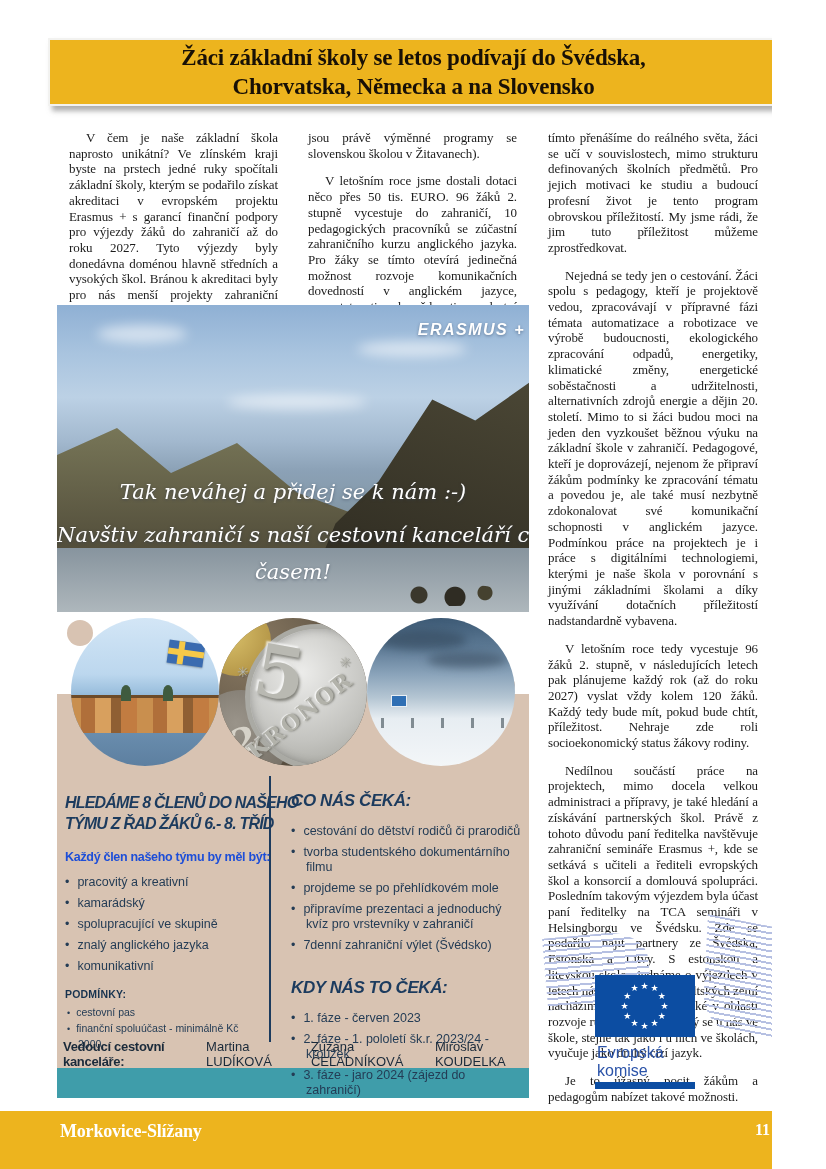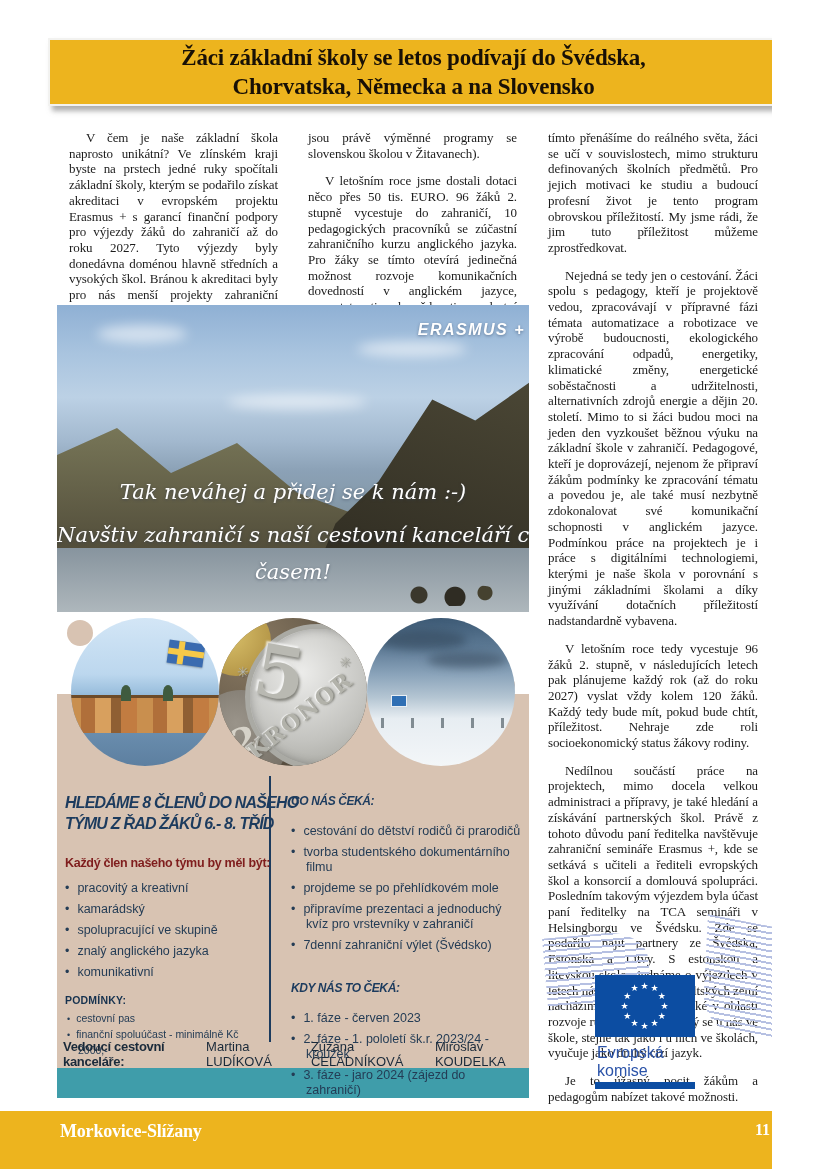--- a/index.html
+++ b/index.html
@@ -99,23 +99,23 @@
   .w-trees{position:absolute;left:0;right:0;bottom:26%;height:10px;
      background:repeating-linear-gradient(90deg,transparent 0 14px,#3c4a52 14px 17px,transparent 17px 30px);opacity:.6;}
   .w-sign{position:absolute;left:16%;top:52%;width:14px;height:10px;background:#2f6fb4;border:1px solid #e8eef4;}
 
   
   .poster-cols{display:flex;height:266px;color:#243c55;font-family:"Liberation Sans",sans-serif;}
   .pleft{width:214px;border-right:2px solid #1c3b5e;padding:16px 8px 0 8px;box-sizing:border-box;}
   .pright{flex:1;padding:14px 8px 0 20px;box-sizing:border-box;}
   .p-head{font-weight:bold;font-style:italic;color:#1c3b5e;font-size:16px;letter-spacing:-0.8px;
           text-align:center;line-height:21px;white-space:nowrap;}
-  .p-head2{font-weight:bold;font-style:italic;color:#1c3b5e;font-size:12px;letter-spacing:-0.4px;
+  .p-head2{font-weight:bold;font-style:italic;color:#1c3b5e;font-size:17px;letter-spacing:-0.4px;
           text-align:left;line-height:22px;white-space:nowrap;}
-  .p-sub{font-weight:bold;color:#7f1d1d;font-size:12.5px;letter-spacing:-0.3px;margin-top:22px;white-space:nowrap;}
+  .p-sub{font-weight:bold;color:#1d4ed8;font-size:12.5px;letter-spacing:-0.3px;margin-top:16px;white-space:nowrap;}
   ul.blist{list-style:none;margin:12px 0 0 0;padding:0;}
   ul.blist li{font-size:12.5px;line-height:15px;margin-bottom:6px;padding-left:15px;text-indent:-15px;color:#243c55;}
   ul.blist li::before{content:"•";margin-right:8px;color:#243c55;}
   ul.blist2{list-style:none;margin:8px 0 0 0;padding:0;}
   ul.blist2 li{font-size:12.5px;line-height:20px;margin-bottom:1px;padding-left:15px;text-indent:-15px;}
   ul.blist2 li::before{content:"•";margin-right:8px;}
   .cond-label{font-weight:bold;font-size:10.5px;color:#16324f;margin-top:12px;letter-spacing:.2px;}
   ul.clist{list-style:none;margin:5px 0 0 2px;padding:0;}
   ul.clist li{font-size:10.5px;line-height:15px;padding-left:11px;text-indent:-11px;color:#243c55;}
   ul.clist li::before{content:"•";margin-right:6px;font-size:9px;}

